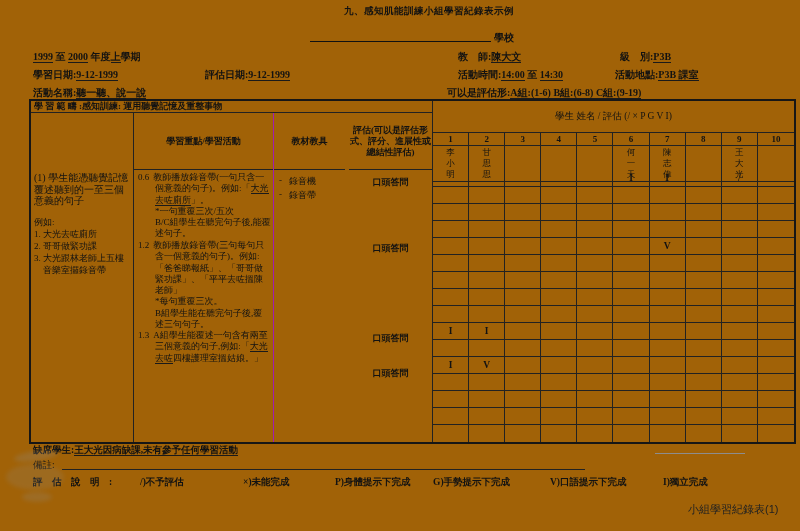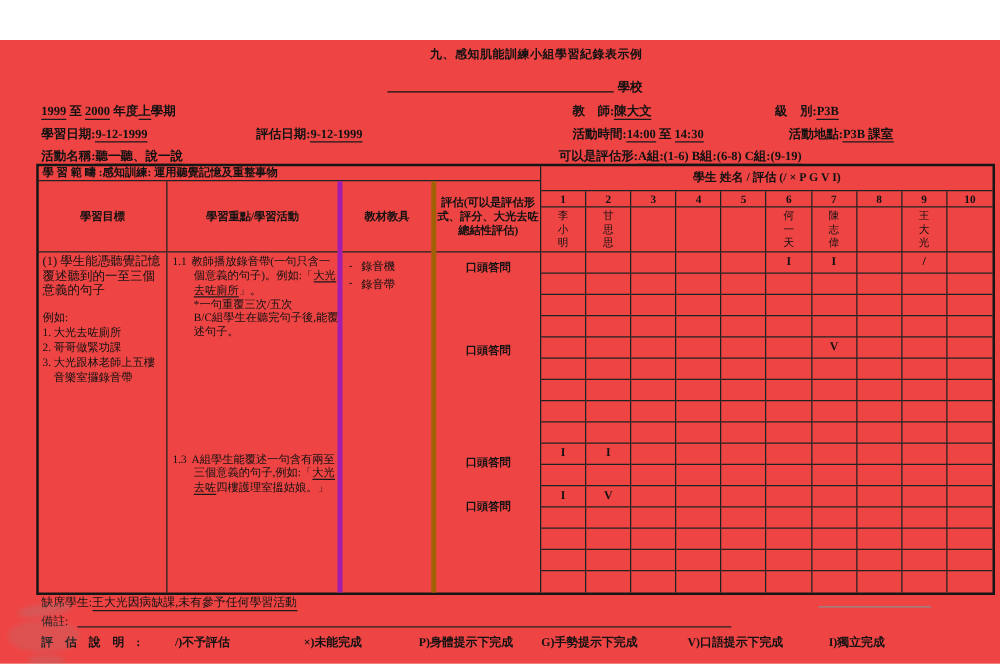--- a/index.html
+++ b/index.html
@@ -1,77 +1,77 @@
 <!DOCTYPE html>
 <html><head>
 <meta charset="utf-8">
 <style>
   * { margin:0; padding:0; box-sizing:border-box; }
   html,body { width:800px; height:531px; }
   body { position:relative; background:#ffffff; font-family:"Liberation Serif","DejaVu Serif",serif; color:#121212; }
-  .page { position:absolute; inset:0; background:#ef4444; overflow:hidden;margin-top:32px; }
+  .page { position:absolute; inset:0; background:#a16207; overflow:hidden; }
   .abs { position:absolute; white-space:nowrap; }
   .u { border-bottom:1px solid #1a1a1a; }
   .hline { font-size:10px; font-weight:bold; }
   .title { left:344px; top:5px; font-size:9.5px; font-weight:bold; letter-spacing:.5px; }
   .school-line { left:310px; top:31px; width:181px; height:11px; border-bottom:1.2px solid #111; }
   .school { left:494px; top:31px; font-size:10px; font-weight:bold; }
   .term   { left:33px;  top:50px; }
   .teacher{ left:458px; top:50px; }
   .klass  { left:620px; top:50px; }
   .sdate  { left:33px;  top:68px; }
   .adate  { left:205px; top:68px; }
   .atime  { left:458px; top:68px; }
-  .venue  { left:631px; top:68px; }
+  .venue  { left:615px; top:68px; }
   .aname  { left:33px;  top:86px; }
   .group  { left:447px; top:86px; }
 
   .table { position:absolute; left:29px; top:99px; width:767px; height:345px; border:2px solid #161616; }
   .scope-row { position:absolute; left:0; top:0; width:401px; height:12px; border-bottom:1px solid #222;
                font-size:9px; font-weight:bold; line-height:11px; padding-left:3px; white-space:nowrap; }
   .col { position:absolute; top:12px; bottom:0; }
   .col1 { left:0;     width:103px; border-right:1px solid #222; }
-  .col2 { left:103px; width:140px; border-right:4px solid #a21caf; }
+  .col2 { left:103px; width:140px; border-right:1px solid #a21caf; }
   .col3 { left:243px; width:75px;  border-right:4px solid #a16207; }
   .col4 { left:318px; width:83px; }
   .col-head { position:absolute; left:0; top:0; width:100%; height:57px; border-bottom:1px solid #222;
               display:flex; align-items:center; justify-content:center; text-align:center;
               font-size:9px; font-weight:bold; line-height:11px; white-space:pre-line; }
   .obj-main  { position:absolute; left:3px; top:59px;  width:97px; font-size:10px; line-height:11.5px; }
   .obj-eg    { position:absolute; left:3px; top:103px; font-size:9px; }
   .obj-items { position:absolute; left:3px; top:115px; width:97px; font-size:9px; line-height:12px; }
   .obj-item  { padding-left:9px; text-indent:-9px; }
   .act { position:absolute; left:4px; width:133px; font-size:9px; line-height:11.3px;
          padding-left:17px; text-indent:-17px; white-space:pre-line; }
   .act-no { margin-right:4px; }
   .a1{top:59px} .a2{top:127px} .a3{top:217px} .a4{top:267px}
   .mat-row { position:absolute; left:5px; font-size:9px; display:flex; gap:7px; white-space:nowrap; }
   .m1{top:62px} .m2{top:76px}
   .ev { position:absolute; left:0; width:100%; text-align:center; font-size:9px; font-weight:bold; }
   .e1{top:63px} .e2{top:129px} .e3{top:219px} .e4{top:254px}
 
   .right { position:absolute; left:401px; top:0; width:362px; height:100%; border-left:1px solid #222; }
-  .students-head { height:20px; border-bottom:1px solid #222; display:flex; align-items:center;
-                   justify-content:center; font-size:9.5px; font-weight:bold; }
+  .students-head { height:32px; border-bottom:1px solid #222; display:flex; align-items:center;
+                   justify-content:center; font-size:9.5px; font-weight:normal; }
   .row10 { display:grid; grid-template-columns:repeat(10,1fr); }
   .numbers { height:13px; }
   .numbers .cell { border-right:1px solid #222; border-bottom:1px solid #222; font-size:9px;
                    line-height:12px; text-align:center; font-weight:bold; }
   .names { height:36px; }
   .names .cell { border-right:1px solid #222; border-bottom:1px solid #222; font-size:8.5px;
                  line-height:11px; text-align:center; white-space:pre-line; padding-top:1px; }
   .row10 .cell:nth-child(10n) { border-right:none; }
   .marks { position:absolute; top:69px; bottom:0; left:0; right:0; display:grid;
            grid-template-columns:repeat(10,1fr); grid-template-rows:repeat(16,1fr); }
   .marks .cell { border-right:1px solid #222; border-bottom:1px solid #222; display:flex;
                  align-items:center; justify-content:center; font-size:9.5px; font-weight:bold; }
   .marks .cell.lc { border-right:none; }
   .marks .cell.lr { border-bottom:none; }
 
-  .absent { left:33px; top:444px; font-size:9.5px; font-weight:normal; }
+  .absent { left:33px; top:444px; font-size:9.5px; font-weight:bold; }
   .absent-blank { left:655px; top:444px; width:90px; height:10px; border-bottom:1px solid #8d8d8d; }
   .remarks { left:33px; top:459px; font-size:9.5px; font-weight:normal; }
   .remarks-line { left:62px; top:459px; width:523px; height:11px; border-bottom:1px solid #222; }
   .legend-row { position:absolute; left:0; top:476px; width:697px; height:14px; }
   .legend-label { position:absolute; left:33px; top:0; font-size:9.5px; font-weight:bold; white-space:nowrap; }
   .legend-item  { position:absolute; top:0; font-size:9.5px; font-weight:bold; white-space:nowrap; }
   .page-label { left:688px; top:502px; font-size:11px; font-family:"Liberation Sans","DejaVu Sans",sans-serif; color:#222; }
   .smudge { position:absolute; background:#8f8f8f; opacity:.25; filter:blur(2px); border-radius:50%; }
   .s1 { left:14px; top:451px; width:44px; height:10px; transform:rotate(-8deg); }
   .s2 { left:6px;  top:464px; width:58px; height:26px; opacity:.18; }
@@ -95,53 +95,55 @@
   <div class="abs hline atime"><span>活動時間:</span><span class="u">14:00</span><span> 至 </span><span class="u">14:30</span></div>
   <div class="abs hline venue"><span>活動地點:</span><span class="u">P3B 課室</span></div>
 
   <div class="abs hline aname"><span>活動名稱:</span><span class="u">聽一聽、說一說</span></div>
   <div class="abs hline group"><span>可以是評估形:</span><span class="u">A組:(1-6)  B組:(6-8)  C組:(9-19)</span></div>
 
   <div class="table">
     <div class="scope-row"><span>學 習 範 疇 :</span><span>感知訓練: 運用聽覺記憶及重整事物</span></div>
 
     <div class="col col1">
-      <div class="col-head">學習目標</div>
       <div class="obj-main">(1)  學生能憑聽覺記憶覆述聽到的一至三個意義的句子</div>
       <div class="obj-eg">例如:</div>
       <div class="obj-items">
         <div class="obj-item">1. 大光去咗廁所</div>
         <div class="obj-item">2. 哥哥做緊功課</div>
         <div class="obj-item">3. 大光跟林老師上五樓音樂室攞錄音帶</div>
       </div>
     </div>
 
     <div class="col col2">
       <div class="col-head">學習重點/學習活動</div>
-      <div class="act a1"><span class="act-no">1.1</span><span>教師播放錄音帶(一句只含一個意義的句子)。例如:「</span><span class="u">大光去咗廁所</span><span>」。
+      <div class="act a1"><span class="act-no">0.6</span><span>教師播放錄音帶(一句只含一個意義的句子)。例如:「</span><span class="u">大光去咗廁所</span><span>」。
 *一句重覆三次/五次
 B/C組學生在聽完句子後,能覆述句子。</span></div>
+      <div class="act a2"><span class="act-no">1.2</span><span>教師播放錄音帶(三句每句只含一個意義的句子)。例如:「爸爸睇報紙」、「哥哥做緊功課」、「平平去咗搵陳老師」</span><span class="u"></span><span>
+*每句重覆三次。
+B組學生能在聽完句子後,覆述三句句子。</span></div>
       <div class="act a3"><span class="act-no">1.3</span><span>A組學生能覆述一句含有兩至三個意義的句子,例如:「</span><span class="u">大光去咗</span><span>四樓護理室搵姑娘。」</span></div>
     </div>
 
     <div class="col col3">
       <div class="col-head">教材教具</div>
       <div class="mat-row m1">
           <span>-</span>
           <span>錄音機</span>
         </div>
       <div class="mat-row m2">
           <span>-</span>
           <span>錄音帶</span>
         </div>
     </div>
 
     <div class="col col4">
       <div class="col-head">評估(可以是評估形
-式、評分、大光去咗
+式、評分、進展性或
 總結性評估)</div>
       <div class="ev e1">口頭答問</div>
       <div class="ev e2">口頭答問</div>
       <div class="ev e3">口頭答問</div>
       <div class="ev e4">口頭答問</div>
     </div>
 
     <div class="right">
       <div class="students-head">學生 姓名 / 評估 (/ × P G V I)</div>
       <div class="row10 numbers">

